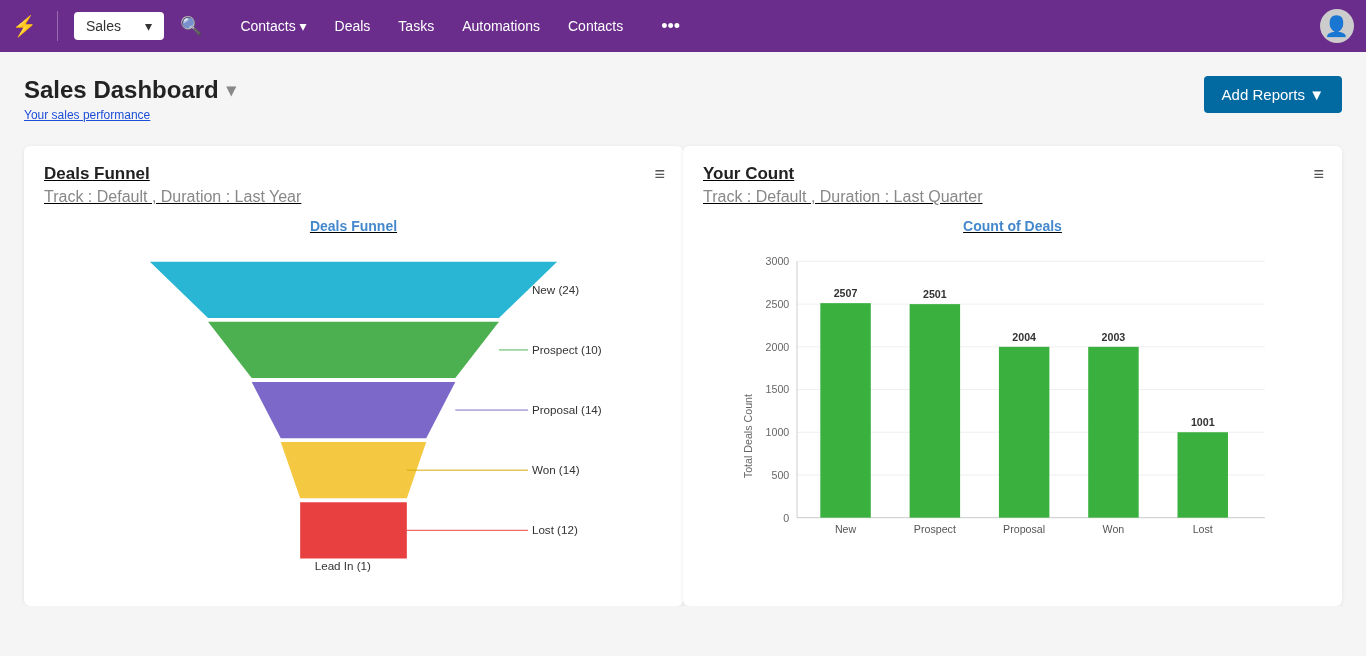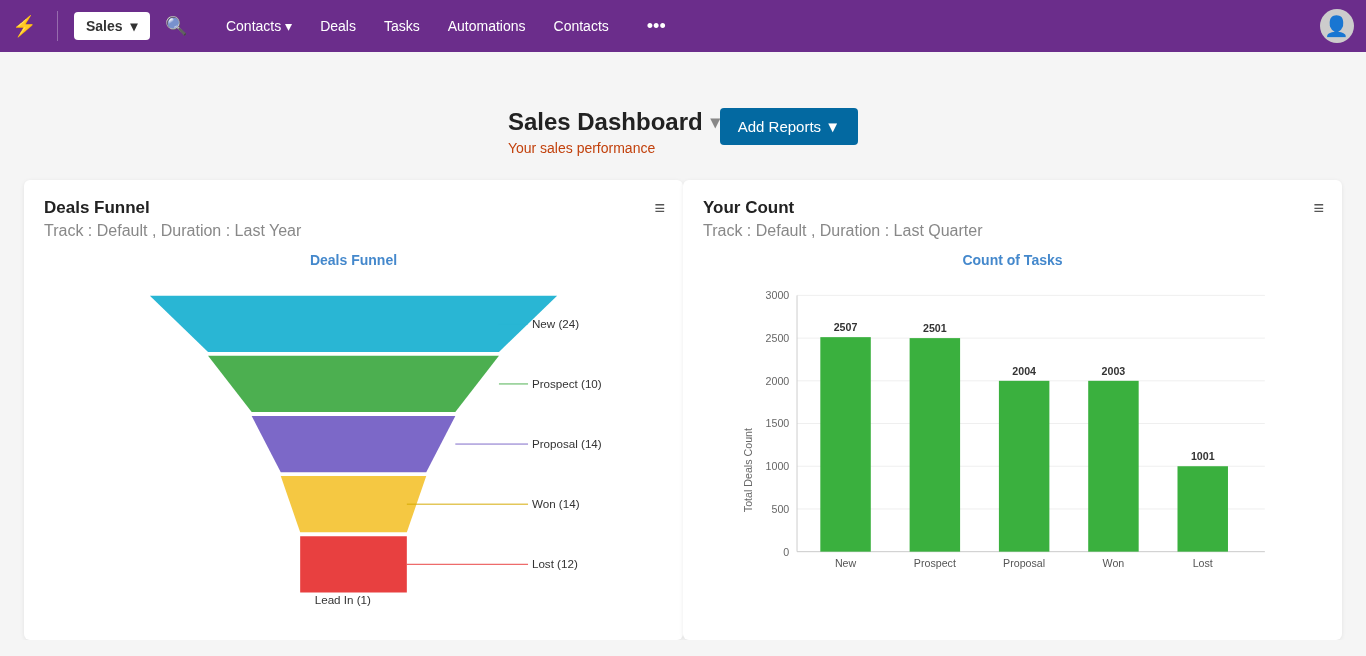--- a/index.html
+++ b/index.html
@@ -17,24 +17,23 @@
     .nav-logo { color: white; font-size: 20px; margin-right: 4px; }
     .nav-divider { width: 1px; height: 30px; background: rgba(255,255,255,0.3); }
     .nav-dropdown {
       background: white;
       border-radius: 4px;
       padding: 6px 12px;
       font-size: 14px;
       color: #333;
       display: flex;
       align-items: center;
-      gap: 8px;
+      gap: 24px;
       cursor: pointer;
       border: none;
-      font-weight: bold;
     }
     .nav-search { color: white; font-size: 18px; cursor: pointer; }
     .nav-links { display: flex; align-items: center; gap: 0; margin-left: 8px; }
     .nav-link {
       color: white;
       font-size: 14px;
       padding: 6px 14px;
       cursor: pointer;
       display: flex;
       align-items: center;
@@ -54,52 +53,52 @@
       font-size: 20px;
     }
 
     
     .main { padding: 24px 24px 0 24px; }
 
     
     .page-header {
       display: flex;
       align-items: flex-start;
-      justify-content: center;
+      justify-content: space-between;
       margin-bottom: 24px;
-      margin-top: 32px;
     }
     .page-title-group {}
     .page-title {
       font-size: 24px;
       font-weight: 700;
       color: #222;
       display: flex;
       align-items: center;
       gap: 8px;
     }
-    .page-subtitle { font-size: 14px; color: #c2410c; margin-top: 4px; }
+    .page-subtitle { font-size: 12px; color: #1d4ed8; margin-top: 4px; text-decoration: underline; }
     .add-reports-btn {
       background: #0369a1;
       color: white;
       border: none;
       border-radius: 4px;
       padding: 10px 18px;
       font-size: 15px;
       cursor: pointer;
       display: flex;
       align-items: center;
       gap: 8px;
       font-weight: 500;
     }
 
     
     .dashboard-grid {
       display: grid;
       grid-template-columns: 1fr 1fr;
+      text-decoration: underline;
     }
     .card {
       background: white;
       border-radius: 6px;
       padding: 18px 20px 12px 20px;
       box-shadow: 0 1px 4px rgba(0,0,0,0.08);
       min-height: 460px;
     }
     .card-title { font-size: 17px; font-weight: 700; color: #222; margin-bottom: 4px; }
     .card-subtitle { font-size: 16px; color: #888; margin-bottom: 12px; }
@@ -206,21 +205,21 @@
 
           <text x="200" y="328" font-size="12" fill="#333">Lead In (1)</text>
         </svg>
       </div>
     </div>
 
     <div class="card card-inner">
       <div class="card-title">Your Count</div>
       <div class="card-subtitle">Track : Default , Duration : Last Quarter</div>
       <span class="card-menu-icon">≡</span>
-      <div class="chart-title">Count of Tasks</div>
+      <div class="chart-title">Count of Deals</div>
 
       
       <svg viewBox="0 0 560 340" width="100%" height="330">
 
         <line x1="58" y1="20" x2="540" y2="20" stroke="#eee" stroke-width="1"></line>
         <line x1="58" y1="64" x2="540" y2="64" stroke="#eee" stroke-width="1"></line>
         <line x1="58" y1="108" x2="540" y2="108" stroke="#eee" stroke-width="1"></line>
         <line x1="58" y1="152" x2="540" y2="152" stroke="#eee" stroke-width="1"></line>
         <line x1="58" y1="196" x2="540" y2="196" stroke="#eee" stroke-width="1"></line>
         <line x1="58" y1="240" x2="540" y2="240" stroke="#eee" stroke-width="1"></line>

